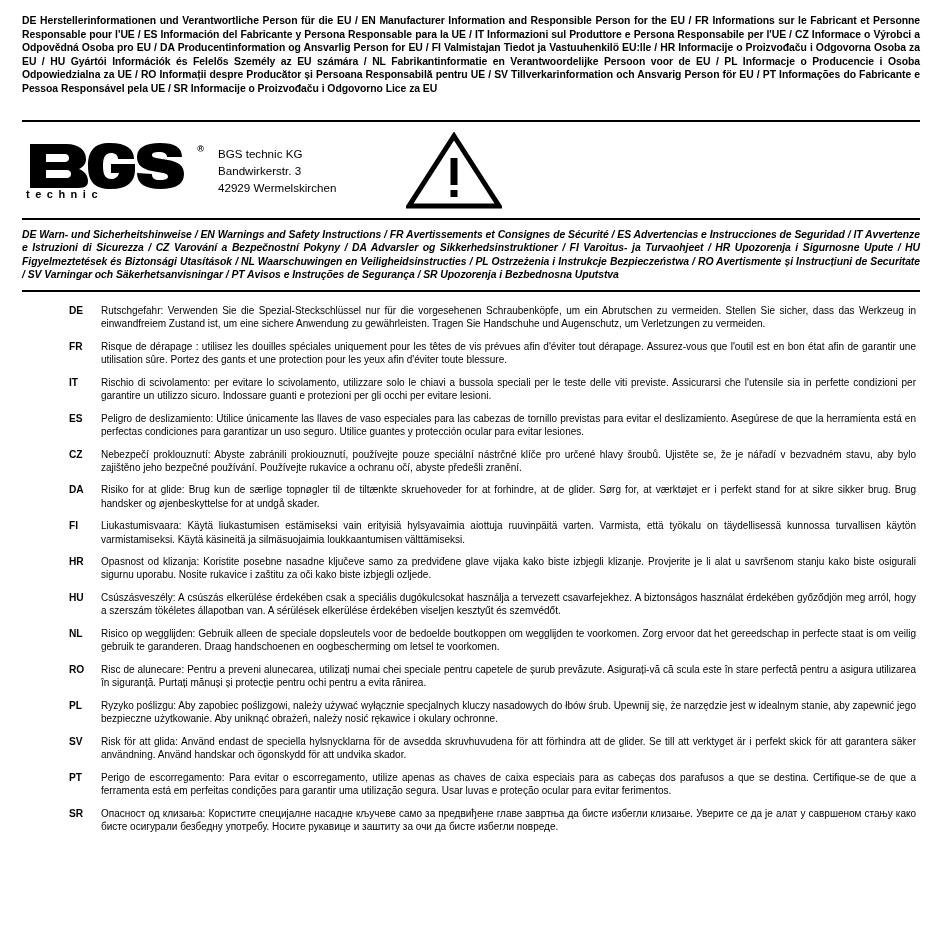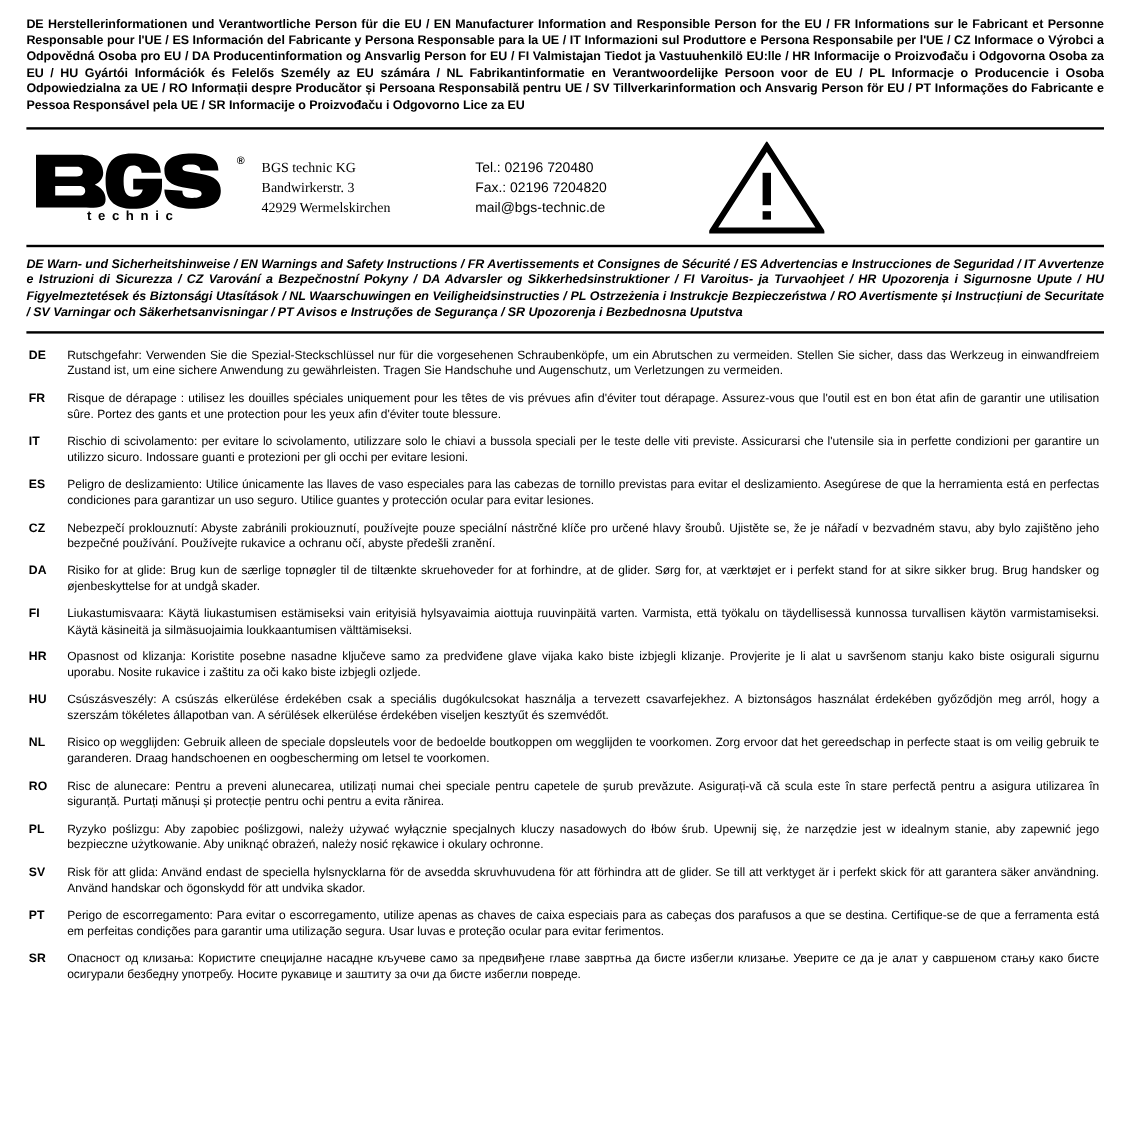--- a/index.html
+++ b/index.html
@@ -21,21 +21,21 @@
     position: relative;
   }
 
   
   .header-langs {
     font-size: 10.4px;
     line-height: 13.6px;
     font-weight: bold;
     letter-spacing: -0.05px;
     text-align: justify;
-    margin: 0 0 10px 0;
+    margin: 0 0 24px 0;
   }
 
   .rule {
     border: 0;
     border-top: 2.2px solid #000;
     margin: 0;
   }
 
   
   .company-band {
@@ -55,31 +55,30 @@
   }
   .logo-reg {
     position: absolute;
     right: -2px;
     top: 2px;
     font-size: 9px;
     font-weight: bold;
   }
   .logo-tech {
     margin-top: -6px;
-    text-align: center;
+    text-align: left;
     padding-right: 6px;
     font-size: 11px;
     font-weight: bold;
     letter-spacing: 5.5px;
   }
   .addr-cell {
     flex: 0 0 178px;
     font-size: 11.6px;
     line-height: 17px;
-    font-family: Liberation Serif, serif;
   }
   .contact-cell {
     flex: 0 0 185px;
     font-size: 11.6px;
     line-height: 17px;
   }
   .web-cell {
     flex: 1 1 auto;
     text-align: center;
     font-size: 21px;
@@ -113,20 +112,21 @@
   .row {
     display: flex;
     margin-bottom: 9.5px;
   }
   .code {
     flex: 0 0 34px;
     font-size: 10.2px;
     font-weight: bold;
     line-height: 13.2px;
     padding-left: 2px;
+    margin-left: 45px;
   }
   .text {
     flex: 1 1 auto;
     font-size: 10px;
     line-height: 13.2px;
     text-align: justify;
     padding-right: 4px;
   }
 </style>
 </head>
@@ -156,25 +156,20 @@
         <div class="logo-tech">technic</div>
       </div>
     </div>
 
     <div class="addr-cell">
       <div>BGS technic KG</div>
       <div>Bandwirkerstr. 3</div>
       <div>42929 Wermelskirchen</div>
     </div>
 
-    <div class="contact-cell">
-      <div>Tel.: 02196 720480</div>
-      <div>Fax.: 02196 7204820</div>
-      <div>mail@bgs-technic.de</div>
-    </div>
 
 
     <div class="warn-cell">
       <svg width="96" height="78" viewBox="0 0 96 78">
         <polygon points="48,4 93,74 3,74" fill="none" stroke="#000" stroke-width="5" stroke-linejoin="miter"></polygon>
         <rect x="44.5" y="26" width="7" height="27" fill="#000"></rect>
         <rect x="44.5" y="58" width="7" height="7" fill="#000"></rect>
       </svg>
     </div>
 

